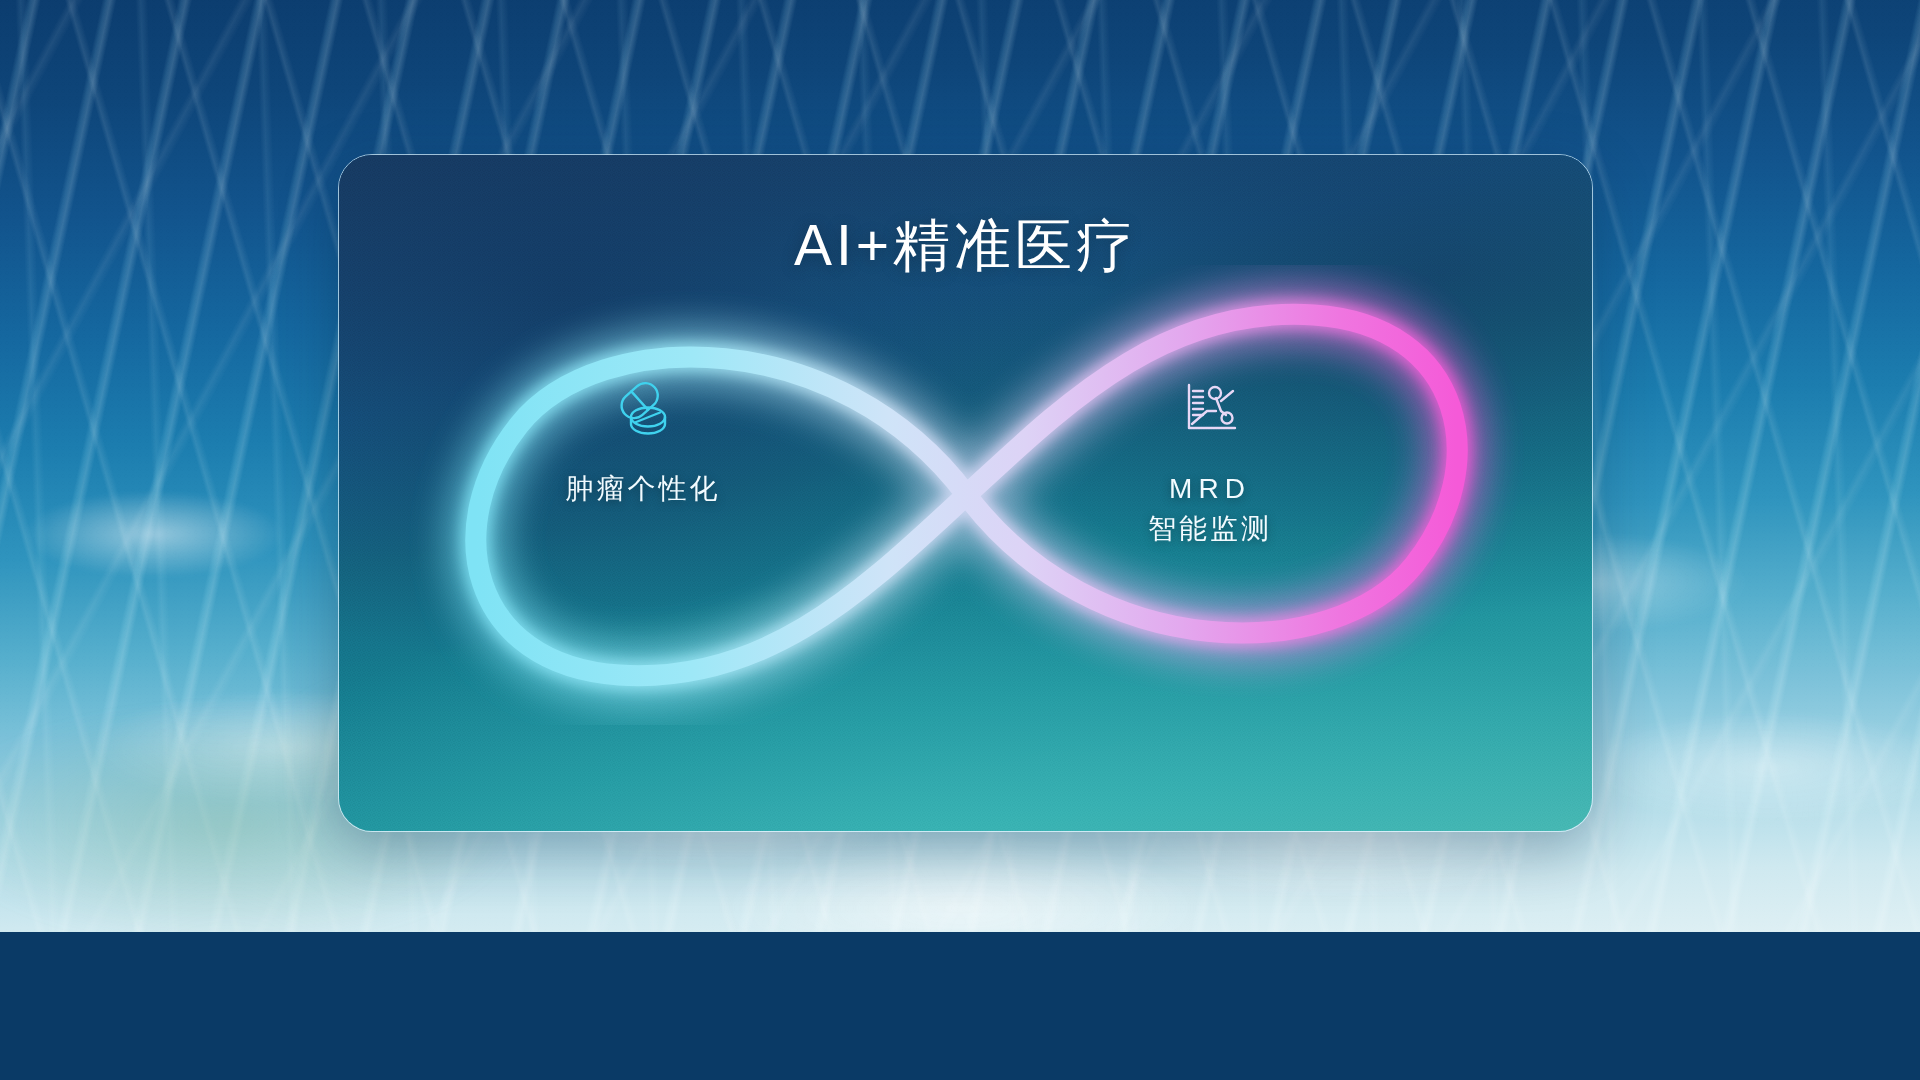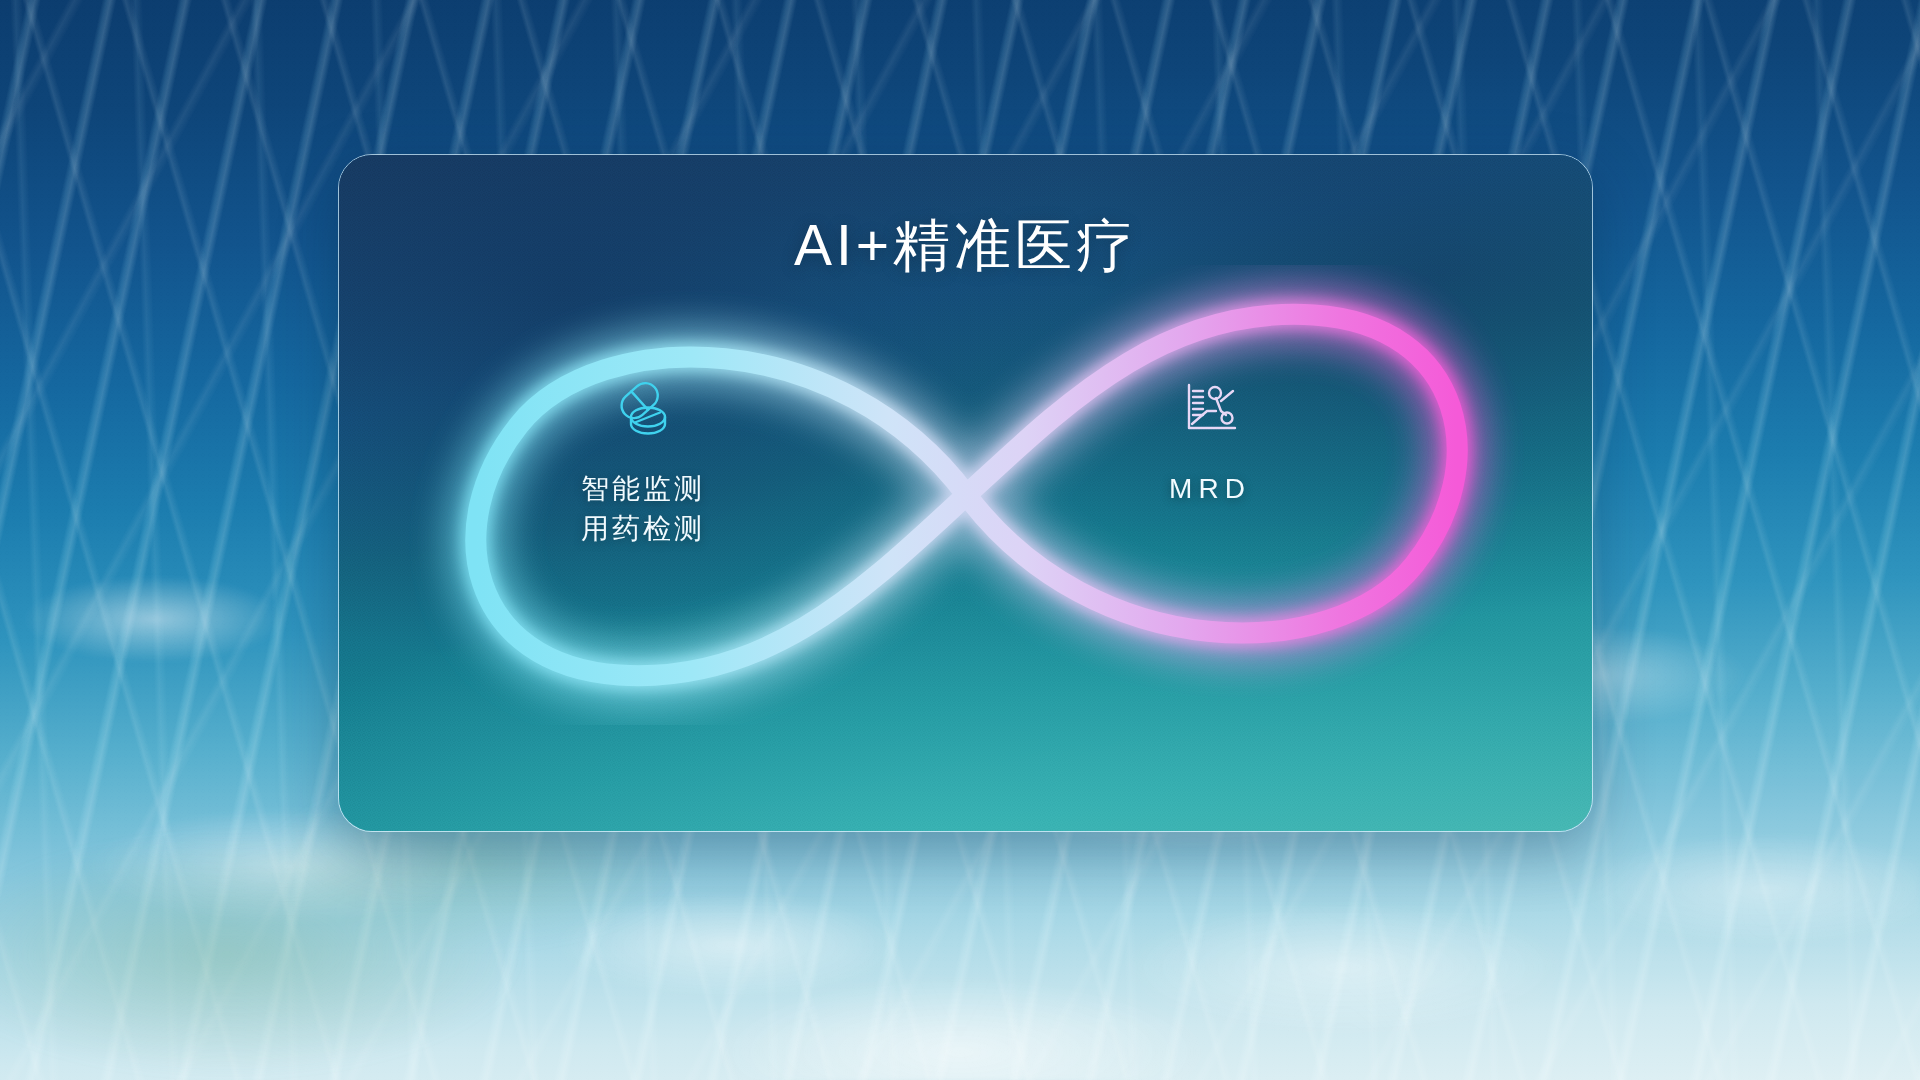--- a/index.html
+++ b/index.html
@@ -7,21 +7,21 @@
 
   html, body {
     width:1920px; height:1080px;
     overflow:hidden;
     background:#0a3a66;
     font-family:"Liberation Sans","DejaVu Sans",sans-serif;
   }
 
   #stage {
     position:relative;
-    width:1920px; height:1080px;
+    width:1920px; height:932px;
     overflow:hidden;
   }
 
   
   .bg-base {
     position:absolute; inset:0;
     background:
       linear-gradient(178deg,
         #0b3c6e 0%,
         #0d4478 10%,
@@ -270,37 +270,37 @@
         <svg width="60" height="58" viewBox="0 0 60 58" fill="none" stroke="#3fd2ee" stroke-width="2.4" stroke-linecap="round" stroke-linejoin="round">
           <g transform="rotate(-42 27 22)">
             <rect x="7" y="9" width="40" height="25" rx="12.5"></rect>
             <line x1="27" y1="9" x2="27" y2="34"></line>
           </g>
           <ellipse cx="35" cy="38" rx="17" ry="9.5"></ellipse>
           <path d="M18 38 v7 a17 9.5 0 0 0 34 0 v-7"></path>
           <line x1="22" y1="43.5" x2="47" y2="33.5"></line>
         </svg>
       </div>
-      <div class="node-label">智能监测</div>
-      <div class="node-label">用药检测</div>
+      <div class="node-label">肿瘤个性化</div>
     </div>
 
     <div class="node node-right">
       <div class="node-icon">
         <svg width="60" height="58" viewBox="0 0 60 58" fill="none" stroke="#e8d8f6" stroke-width="2.4" stroke-linecap="round" stroke-linejoin="round">
           <path d="M9 6 V49 H55"></path>
           <line x1="13" y1="12" x2="23" y2="12"></line>
           <line x1="13" y1="18" x2="23" y2="18"></line>
           <line x1="13" y1="24" x2="23" y2="24"></line>
           <line x1="13" y1="30" x2="23" y2="30"></line>
           <line x1="13" y1="36" x2="23" y2="36"></line>
           <path d="M12 45 L27 32 L36 32"></path>
           <path d="M36 19 L41 32 L46 36"></path>
           <path d="M41 22 L53 12"></path>
           <circle cx="35" cy="14" r="6"></circle>
           <circle cx="47" cy="39" r="5.5"></circle>
         </svg>
       </div>
       <div class="node-label en">MRD</div>
+      <div class="node-label">智能监测</div>
     </div>
 
   </div>
 </div>
 
 </body></html>

